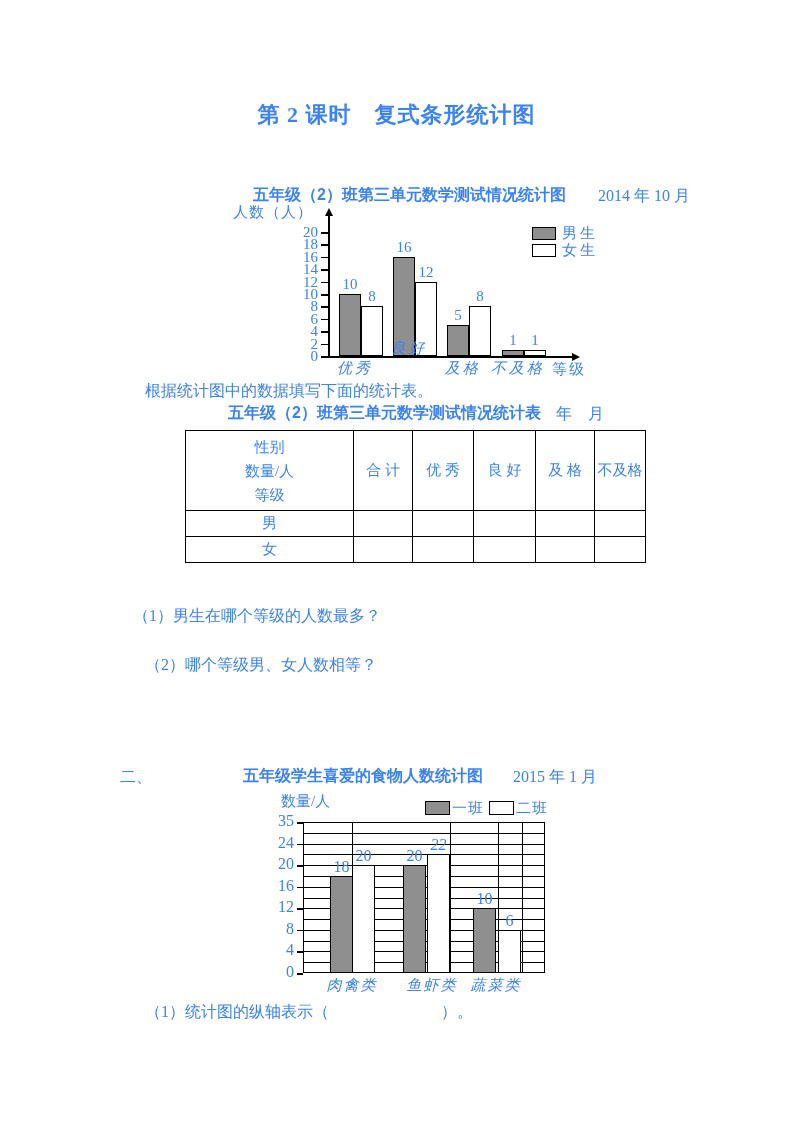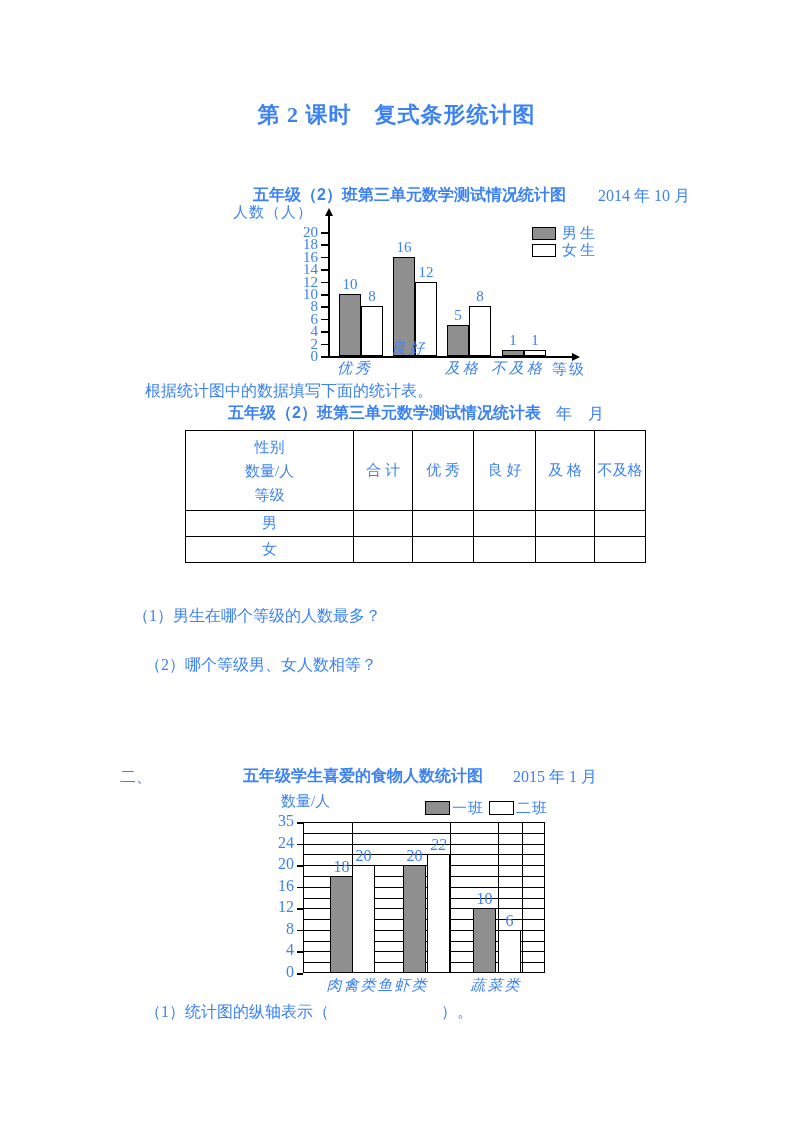--- a/index.html
+++ b/index.html
@@ -189,21 +189,21 @@
       <div class="val-label" style="left: 399.5px; top: 848px; width: 30px; font-size: 16px;">20</div>
       <div class="bar" style="left: 473px; top: 908px; width: 23px; height: 65px; background: rgb(143, 143, 143);"></div>
       <div class="val-label" style="left: 469.5px; top: 891px; width: 30px; font-size: 16px;">10</div>
       <div class="bar" style="left: 352px; top: 865px; width: 23px; height: 108px; background: rgb(255, 255, 255);"></div>
       <div class="val-label" style="left: 348.5px; top: 848px; width: 30px; font-size: 16px;">20</div>
       <div class="bar" style="left: 427px; top: 854px; width: 23px; height: 119px; background: rgb(255, 255, 255);"></div>
       <div class="val-label" style="left: 423.5px; top: 837px; width: 30px; font-size: 16px; font-style: italic;">22</div>
       <div class="bar" style="left: 498px; top: 930px; width: 23px; height: 43px; background: rgb(255, 255, 255);"></div>
       <div class="val-label" style="left: 494.5px; top: 913px; width: 30px; font-size: 16px;">6</div>
       <div class="cat-label" style="left: 317px; top: 977px; width: 70px; letter-spacing: 2px;">肉禽类</div>
-      <div class="cat-label" style="left: 368px; top: 977px; width: 70px; letter-spacing: 2px;">鱼虾类</div>
+      <div class="cat-label" style="left: 397px; top: 977px; width: 70px; letter-spacing: 2px;">鱼虾类</div>
       <div class="cat-label" style="left: 461px; top: 977px; width: 70px; letter-spacing: 2px;">蔬菜类</div>
       <div class="legend-box" style="left: 425px; top: 801px; width: 25px; height: 14px; background: rgb(143, 143, 143);"></div>
       <div class="kai abs" style="left: 452px; top: 799px; letter-spacing: 1px;">一班</div>
       <div class="legend-box" style="left: 489px; top: 801px; width: 25px; height: 14px; background: rgb(255, 255, 255);"></div>
       <div class="kai abs" style="left: 516px; top: 799px; letter-spacing: 1px;">二班</div>
     </div>
 
   <div class="abs body-text" style="left:145px;top:1002px;">（1）统计图的纵轴表示（　　　　　　　）。</div>
 </div>
 

